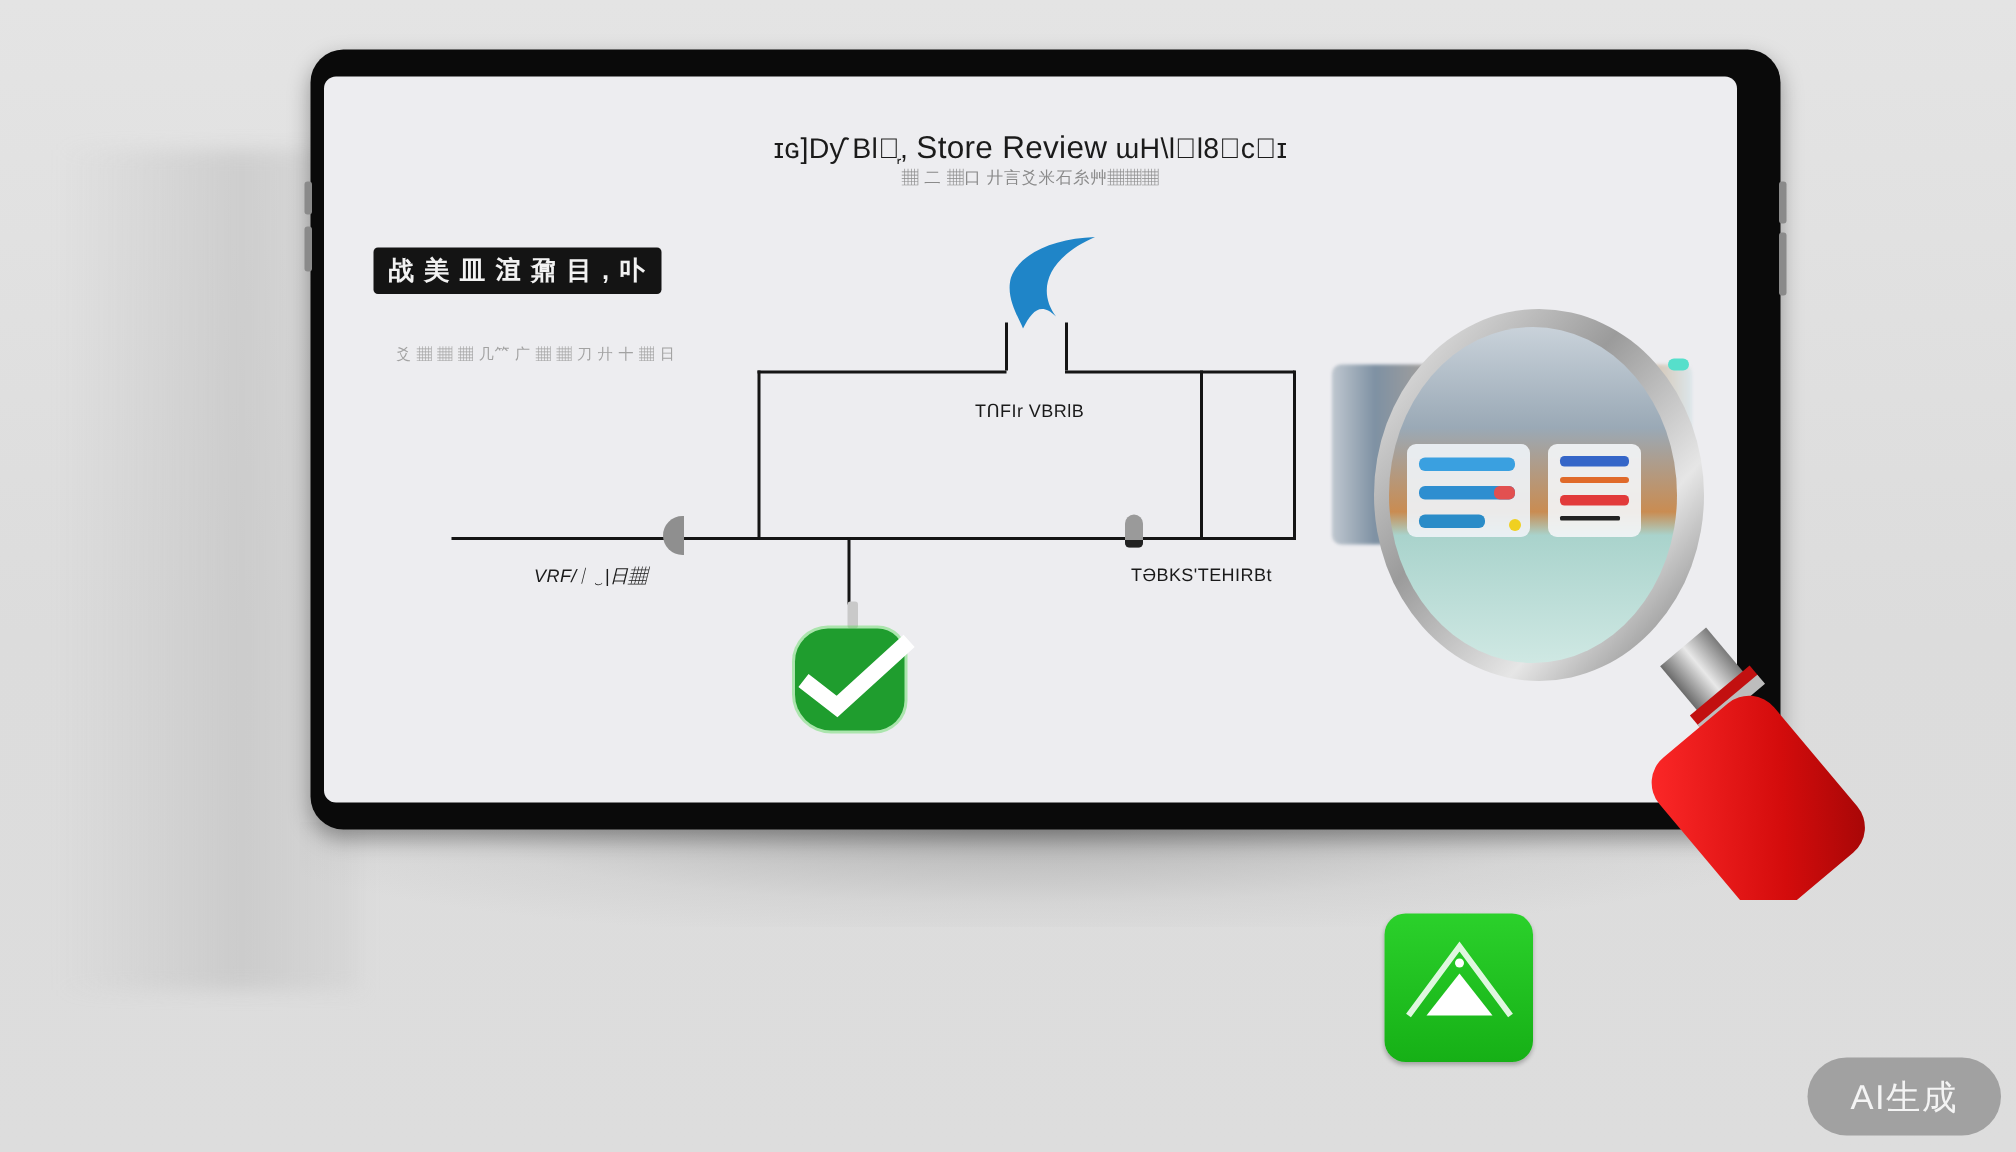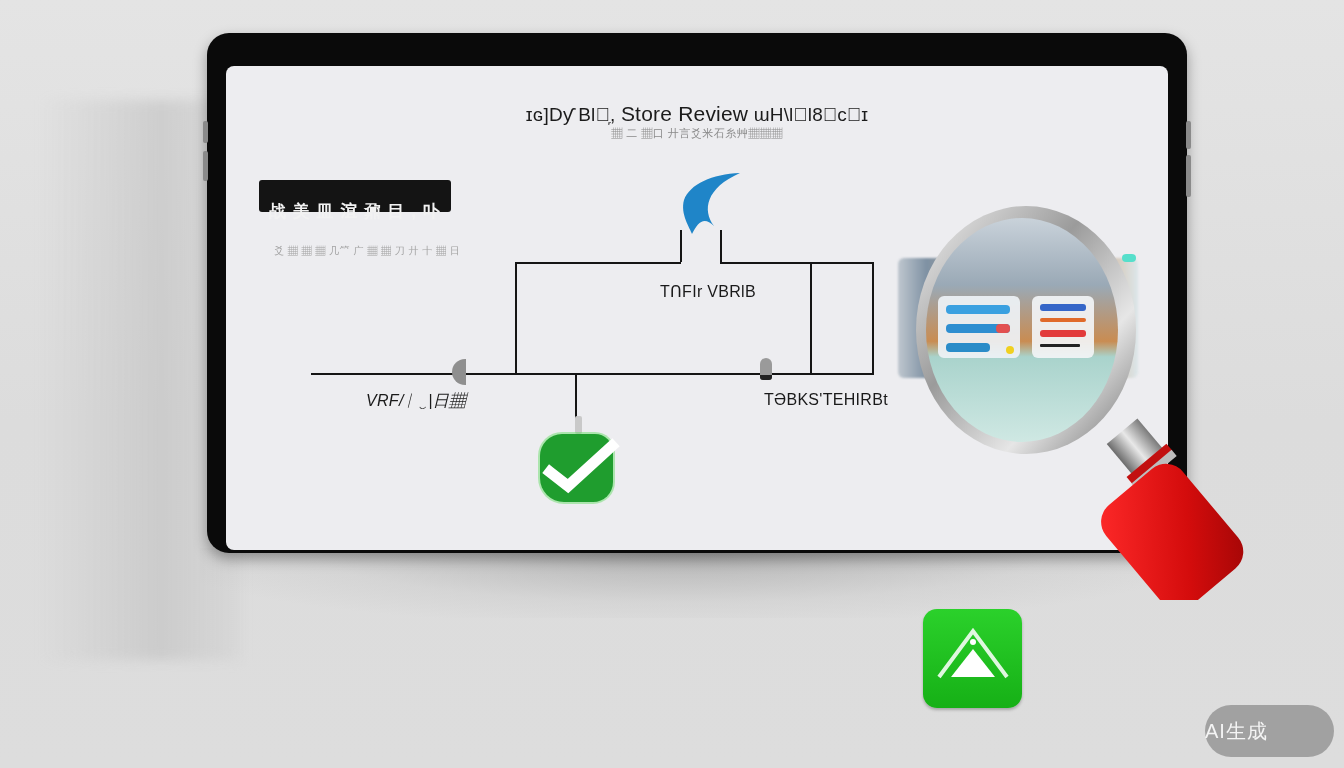--- a/index.html
+++ b/index.html
@@ -18,42 +18,42 @@
       position: absolute; left: 200px; top: 548px; width: 960px; height: 70px;
       background: radial-gradient(ellipse at 50% 0%, rgba(120,120,120,0.45) 0%, rgba(170,170,170,0.15) 55%, rgba(220,220,220,0) 80%);
     }
     .tablet {
       position: absolute; left: 207px; top: 33px; width: 980px; height: 520px;
       background: #0a0a0a; border-radius: 22px;
       box-shadow: 0 6px 14px rgba(0,0,0,0.35);
     }
     .side-btn { position: absolute; width: 5px; background: #8a8a8a; border-radius: 2px; }
     .screen {
-      position: absolute; left: 19px; top: 18px; width: 942px; height: 484px;
-      background: #ededf0; border-radius: 8px; overflow: hidden; margin-top: 15px;
+      position: absolute; left: 9px; top: 18px; width: 942px; height: 484px;
+      background: #ededf0; border-radius: 8px; overflow: hidden;
     }
     .title {
       position: absolute; left: 0; width: 100%; top: 36px; text-align: center;
       font-size: 19px; color: #1b1b1b; letter-spacing: 0.2px;
     }
     .title .strong { font-size: 21px; }
     .subtitle {
       position: absolute; left: 0; width: 100%; top: 60px; text-align: center;
       font-size: 11px; color: #8a8a8a; letter-spacing: 0.5px;
     }
     .badge {
-      position: absolute; left: 33px; top: 114px; height: 31px; padding: 16px 10px;
+      position: absolute; left: 33px; top: 114px; height: 31px; padding: 0 10px;
       background: #141414; color: #f2f2f2; border-radius: 3px;
       font-size: 17px; font-weight: bold; line-height: 31px; letter-spacing: 1px;
     }
     .badge-caption {
       position: absolute; left: 48px; top: 178px; font-size: 10px; color: #a2a2a2; letter-spacing: 0.5px;
     }
     .line { position: absolute; background: #151515; }
-    .diagram-label { position: absolute; font-size: 16px; color: #1a1a1a; letter-spacing: 0.3px; }
+    .diagram-label { position: absolute; font-size: 12px; color: #1a1a1a; letter-spacing: 0.3px; }
     .half-dot {
       position: absolute; width: 14px; height: 26px; background: #8f8f8f;
       border-radius: 14px 0 0 14px;
     }
     .pill-dot {
       position: absolute; width: 12px; height: 22px; background: #9a9a9a; border-radius: 6px 6px 3px 3px;
     }
     .pill-dot::after { content: ""; position: absolute; left: 0; bottom: 0; width: 12px; height: 5px; background: #222; border-radius: 0 0 3px 3px; }
     .check-badge {
       position: absolute; left: 314px; top: 368px; width: 73px; height: 68px;
@@ -74,21 +74,21 @@
     }
     .magnifier { position: absolute; left: 910px; top: 200px; width: 360px; height: 400px; }
     .app-icon {
       position: absolute; left: 923px; top: 609px; width: 99px; height: 99px;
       background: linear-gradient(180deg, #2bd12b 0%, #16b016 100%);
       border-radius: 14px; box-shadow: 0 2px 3px rgba(0,0,0,0.25);
     }
     .ai-badge {
       position: absolute; left: 1205px; top: 705px; width: 129px; height: 52px;
       background: rgba(150,150,150,0.85); border-radius: 26px;
-      color: #f4f4f4; font-size: 20px; line-height: 52px; letter-spacing: 1px;
+      color: #f4f4f4; font-size: 23px; line-height: 52px; text-align: center; letter-spacing: 1px;
     }
   </style>
 </head>
 <body>
 
 <div class="bg-shadow"></div>
 <div class="floor-shadow"></div>
 
 <div class="tablet">
   <div class="side-btn" style="left:-4px; top:88px; height:22px;"></div>

